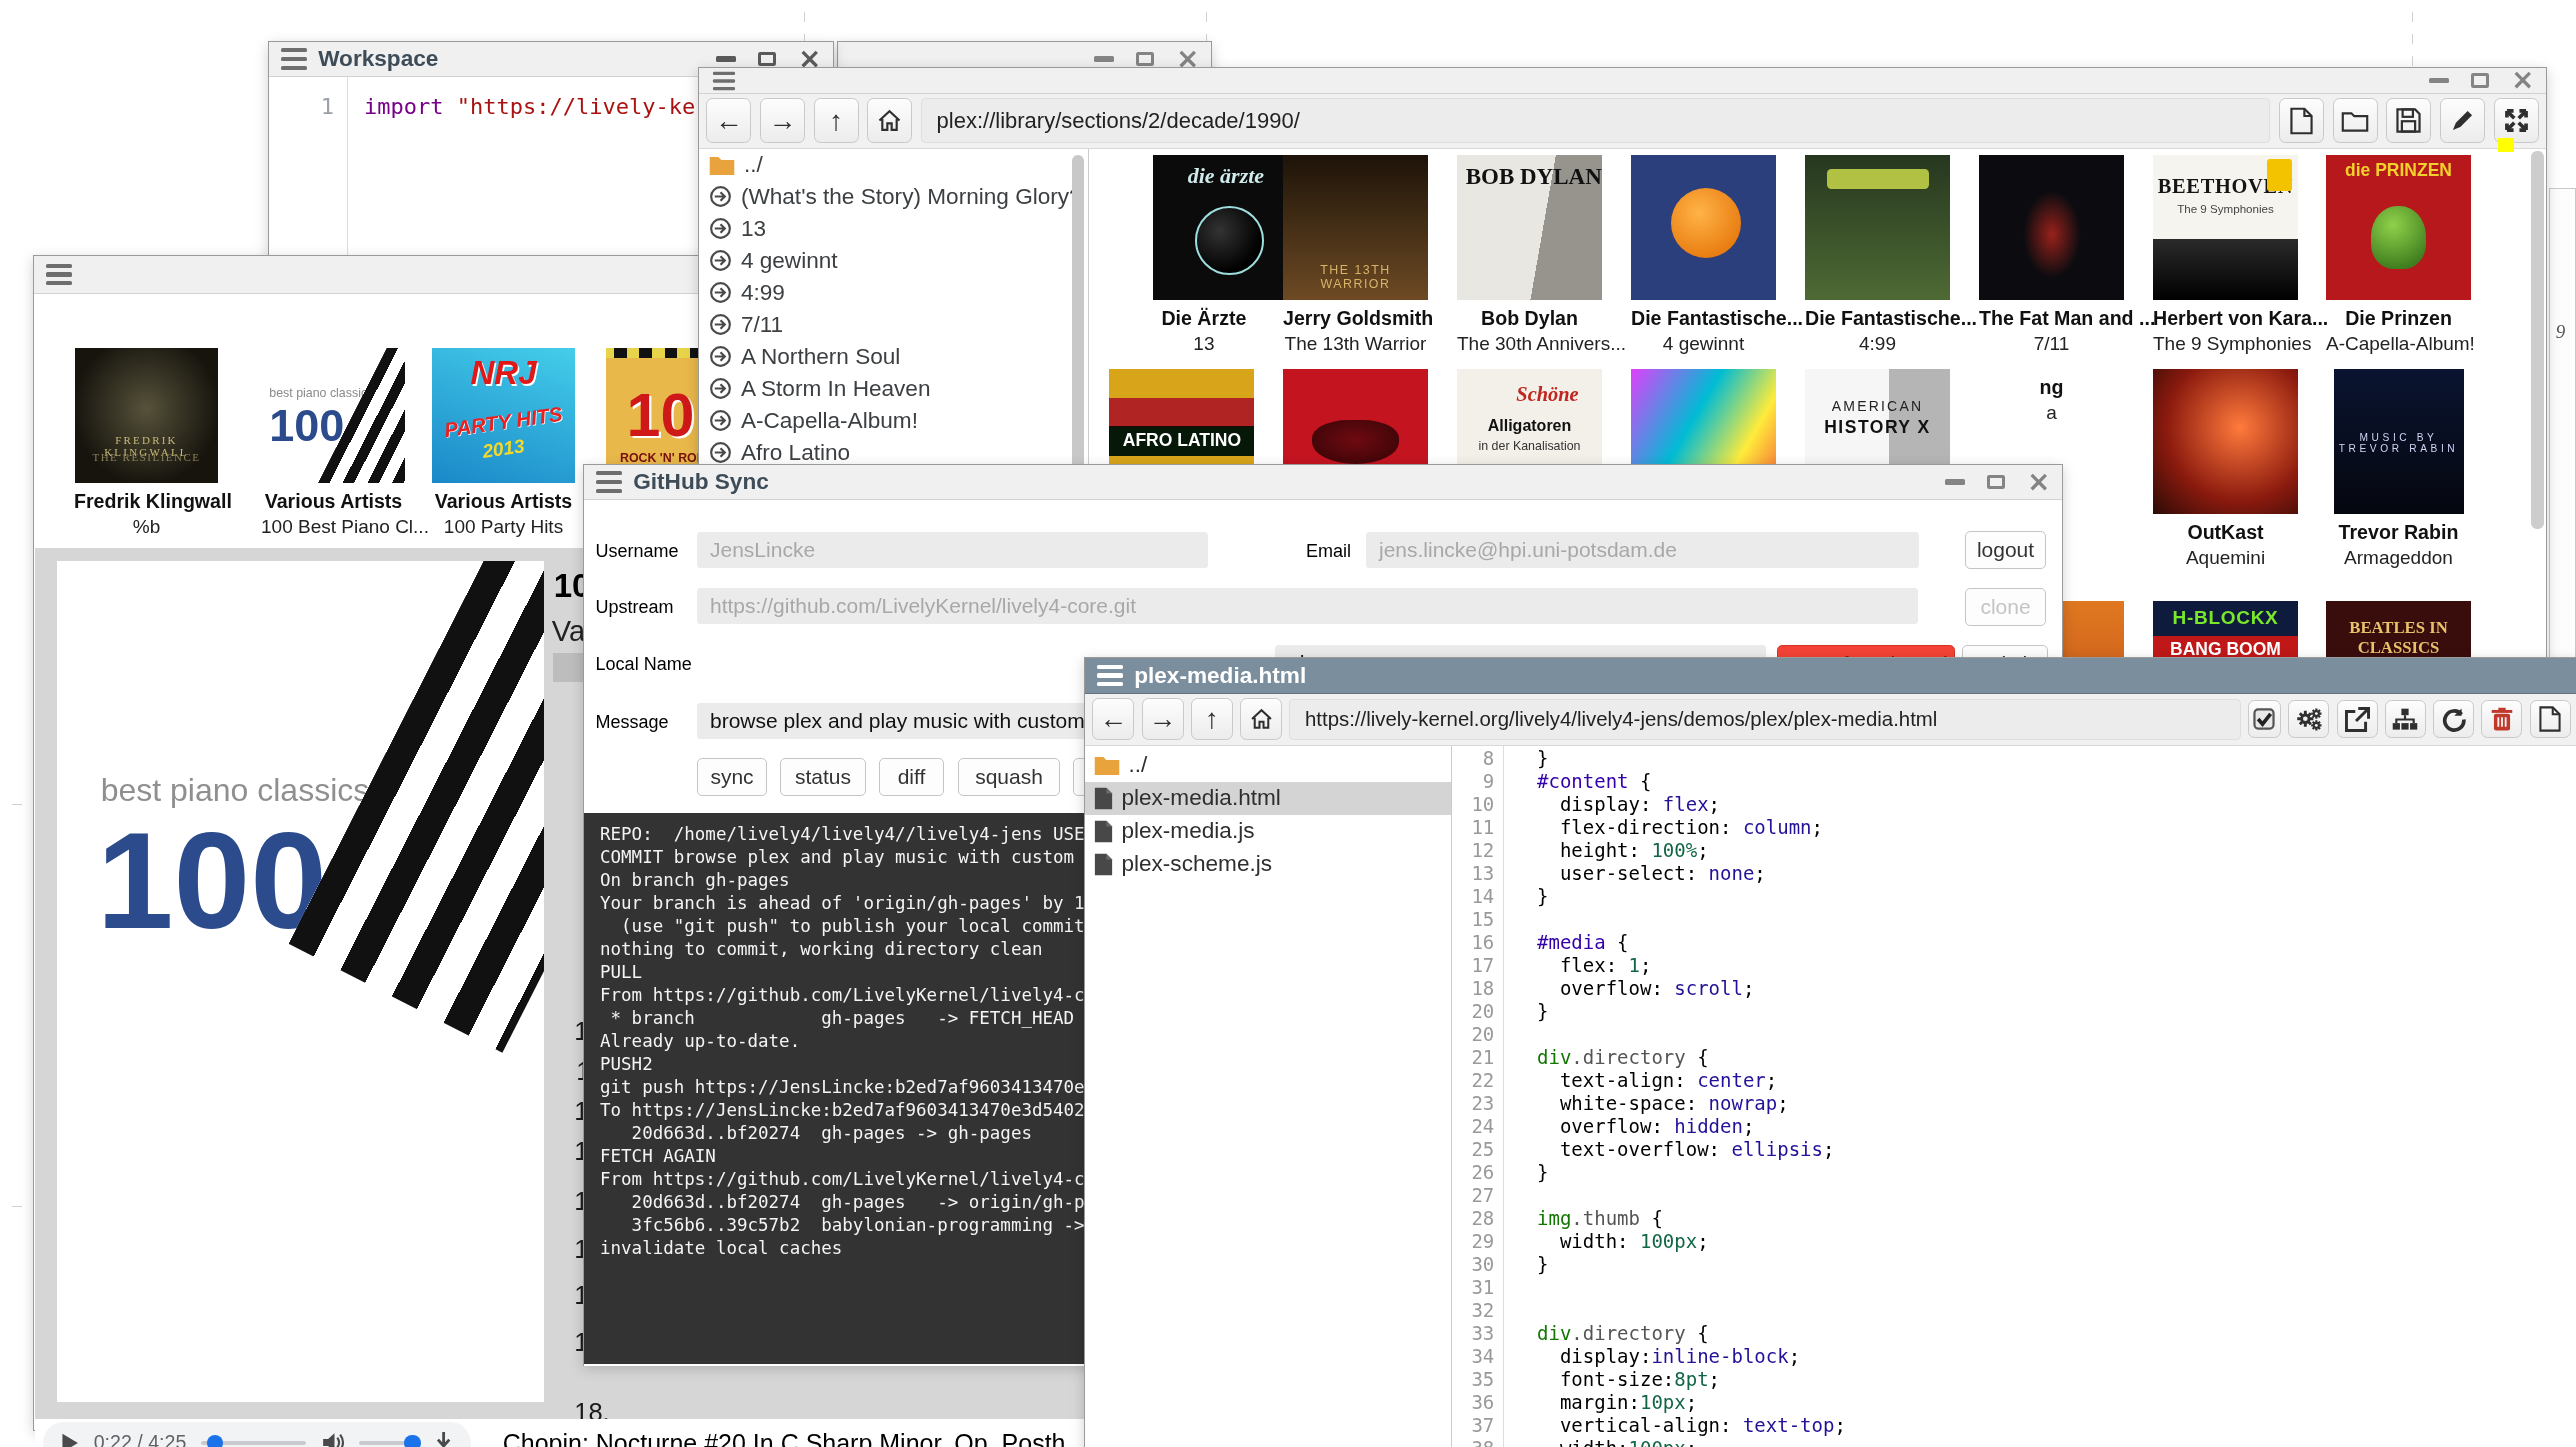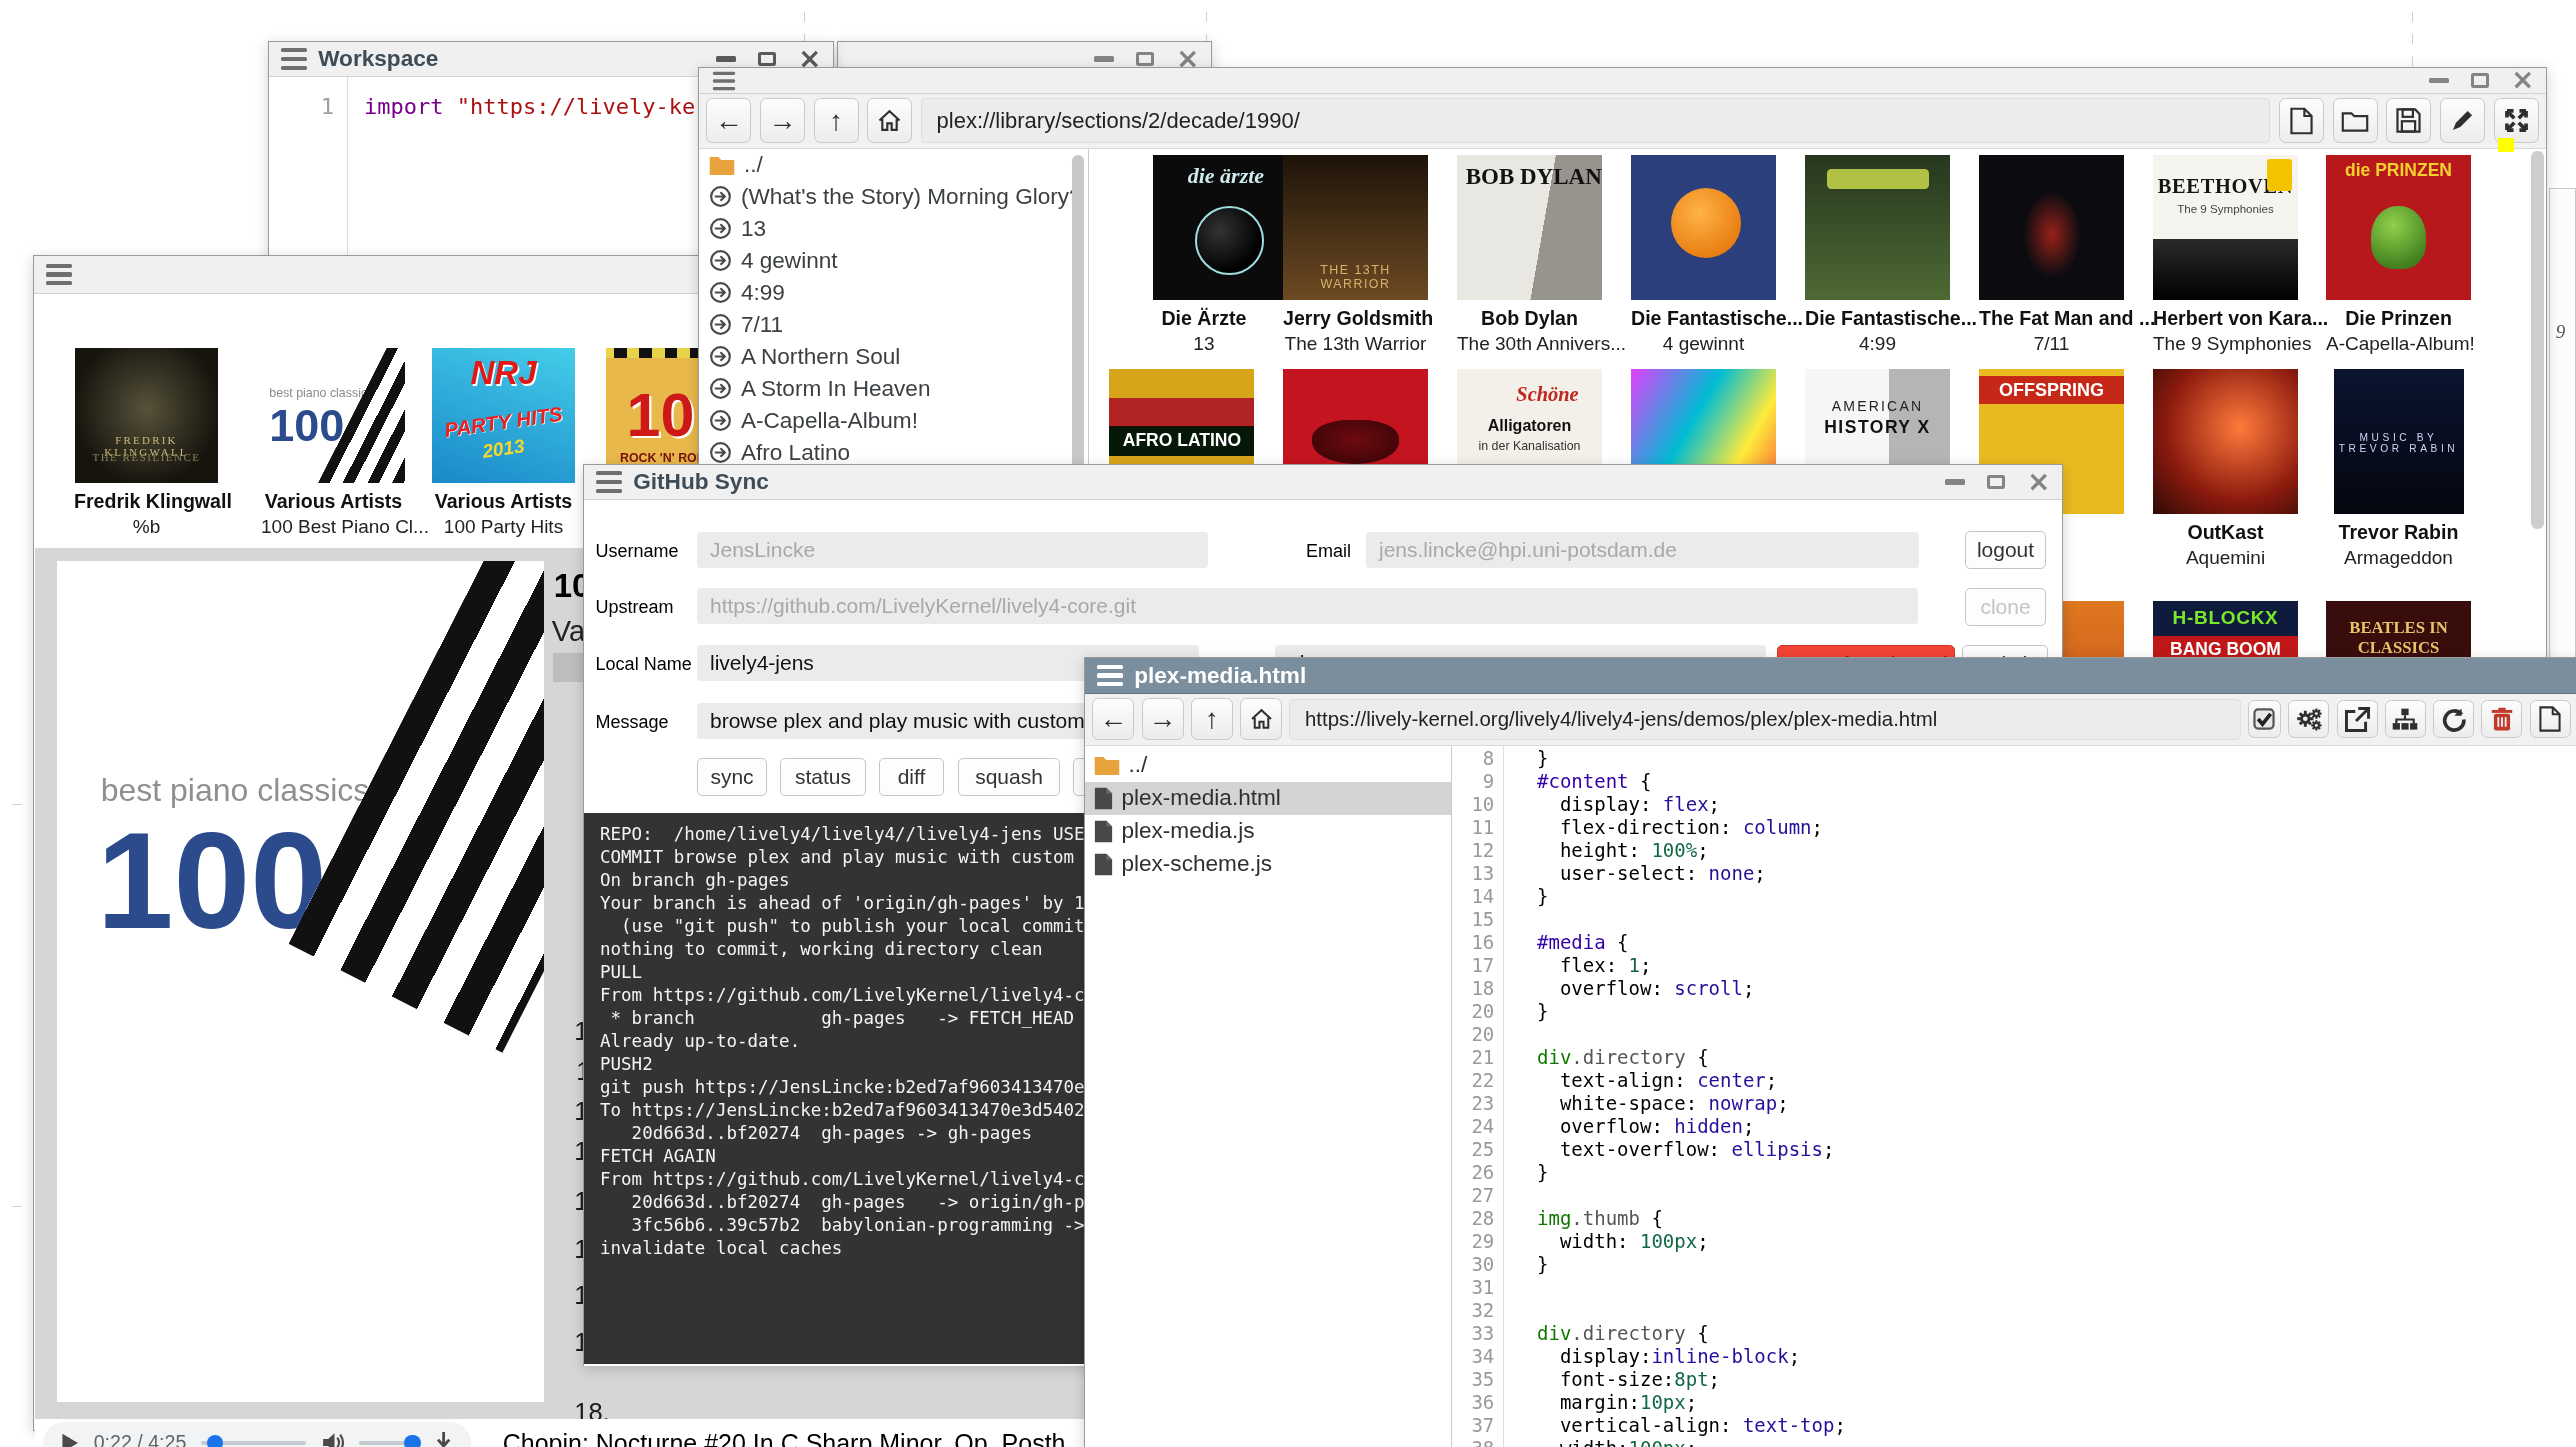--- a/index.html
+++ b/index.html
@@ -511,23 +511,20 @@
           </div>
           <div class="album" style="left: 716px; top: 220px;">
             <div class="cover art-historyx" style="width: 145px; height: 145px;">
               <span class="cv-text">AMERICAN</span>
               <span class="cv-sub">HISTORY X</span>
             </div>
             <div class="alb-artist"></div>
             <div class="alb-title"></div>
           </div>
           <div class="album" style="left: 890px; top: 220px;">
-            <div class="cover art-offspring" style="width: 145px; height: 145px;">
-              <span class="cv-text">OFFSPRING</span>
-            </div>
             <div class="alb-artist">ng</div>
             <div class="alb-title">a</div>
           </div>
           <div class="album" style="left: 1064px; top: 220px;">
             <div class="cover art-outkast" style="width: 145px; height: 145px;"></div>
             <div class="alb-artist">OutKast</div>
             <div class="alb-title">Aquemini</div>
           </div>
           <div class="album" style="left: 1237px; top: 220px;">
             <div class="cover art-armageddon" style="width: 130px; height: 145px;">
@@ -585,23 +582,20 @@
     <div class="ginput" style="left:782px; top:32px; width:553px">
         <span class="ph">jens.lincke@hpi.uni-potsdam.de</span>
       </div>
     <div class="gbtn" style="left:1381px; top:31px; width:81px">logout</div>
     <span class="glabel" style="left:11.6px; top:97px">Upstream</span>
     <div class="ginput" style="left:113px; top:88px; width:1221px">
         <span class="ph">https://github.com/LivelyKernel/lively4-core.git</span>
       </div>
     <div class="gbtn disabled" style="left:1381px; top:88px; width:81px">clone</div>
     <span class="glabel" style="left:11.6px; top:154px">Local Name</span>
-    <div class="ginput" style="left:113px; top:145px; width:502px">
-        <span>lively4-jens</span>
-      </div>
     <span class="glabel" style="left:627px; top:154px">Branch</span>
     <div class="ginput" style="left:691px; top:145px; width:491px">
         <span>gh-pages</span>
       </div>
     <div class="gbtn danger" style="left:1193px; top:145px; width:178px">merge from branch</div>
     <div class="gbtn" style="left:1378px; top:145px; width:86px">switch</div>
     <span class="glabel" style="left:11.6px; top:212px">Message</span>
     <div class="ginput" style="left:113px; top:203px; width:1221px">
         <span>browse plex and play music with custom com</span>
       </div>

